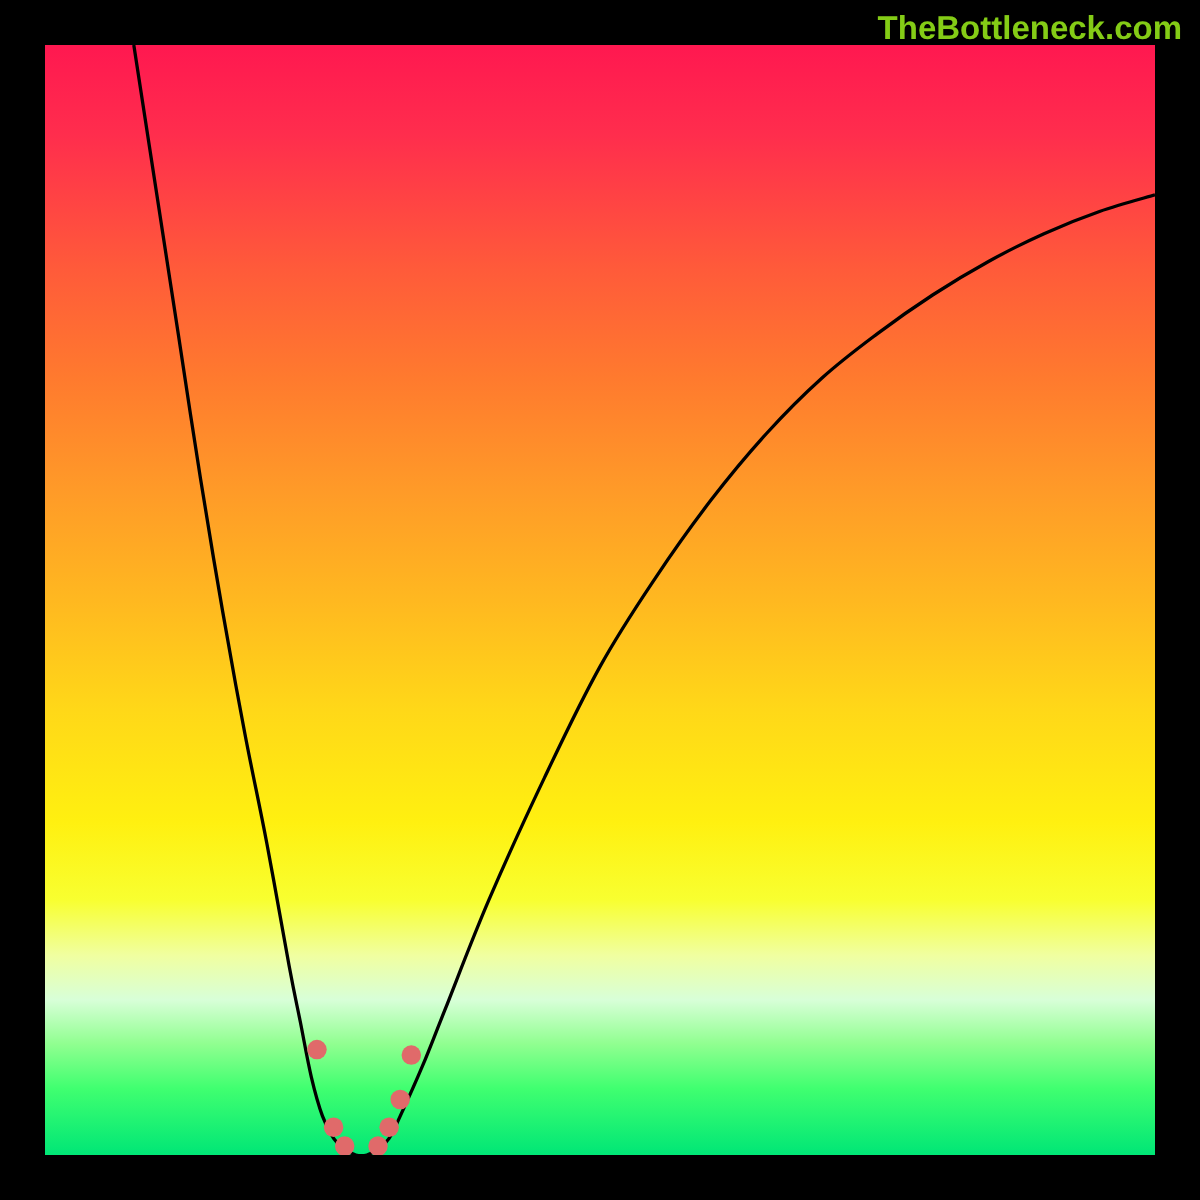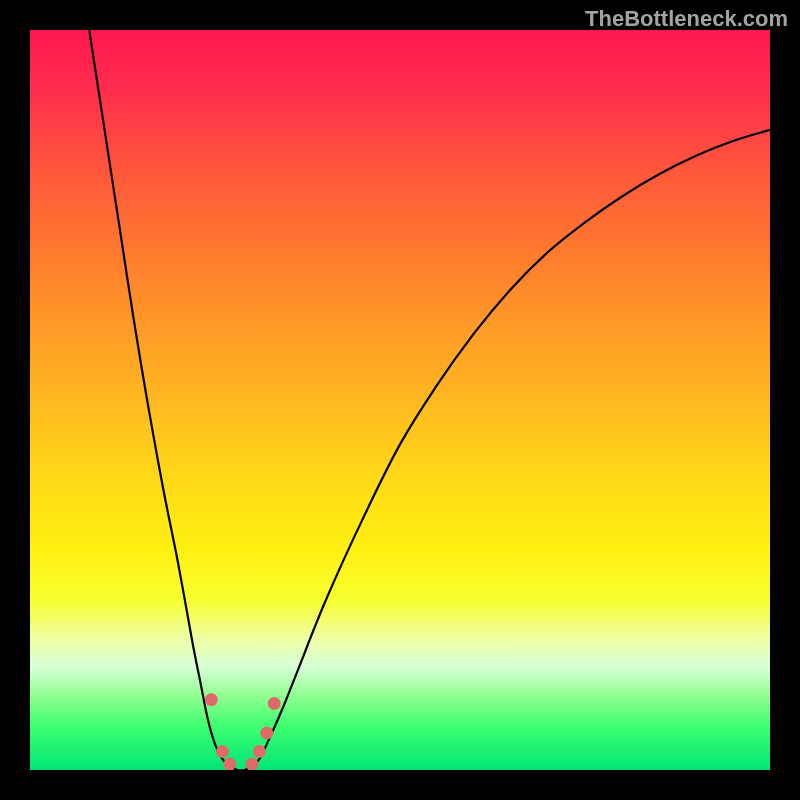--- a/index.html
+++ b/index.html
@@ -7,21 +7,21 @@
       width: 800px;
       height: 800px;
       background: #000;
       position: relative;
       font-family: Arial, sans-serif;
     }
     .watermark {
       position: absolute;
       top: 6px;
       right: 12px;
-      color: #a3a3a3;
+      color: #84cc16;
       font-size: 22px;
       font-weight: bold;
       z-index: 10;
     }
     .plot-area {
       position: absolute;
       top: 30px;
       left: 30px;
       width: 740px;
       height: 740px;

